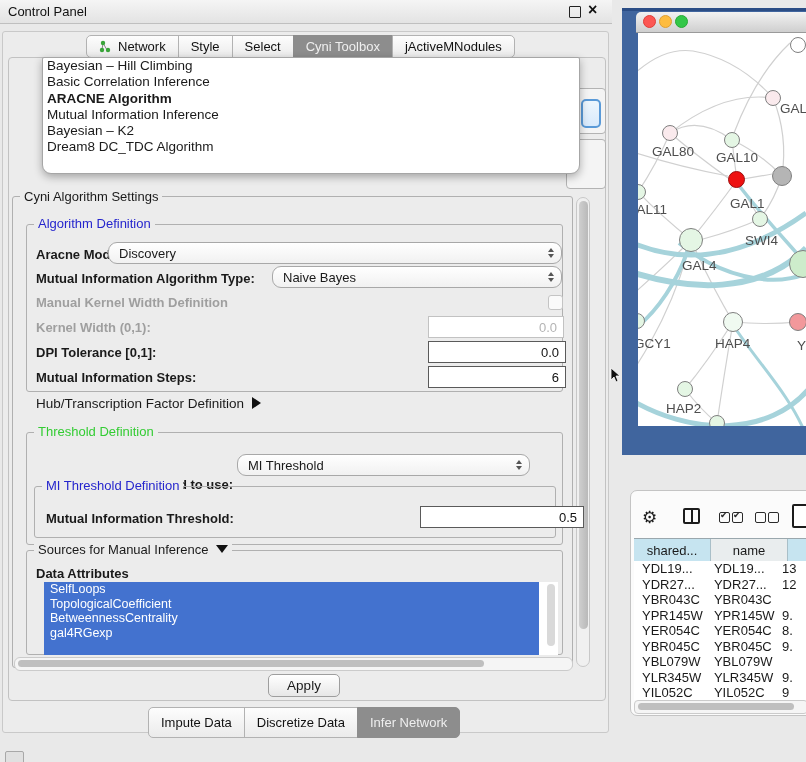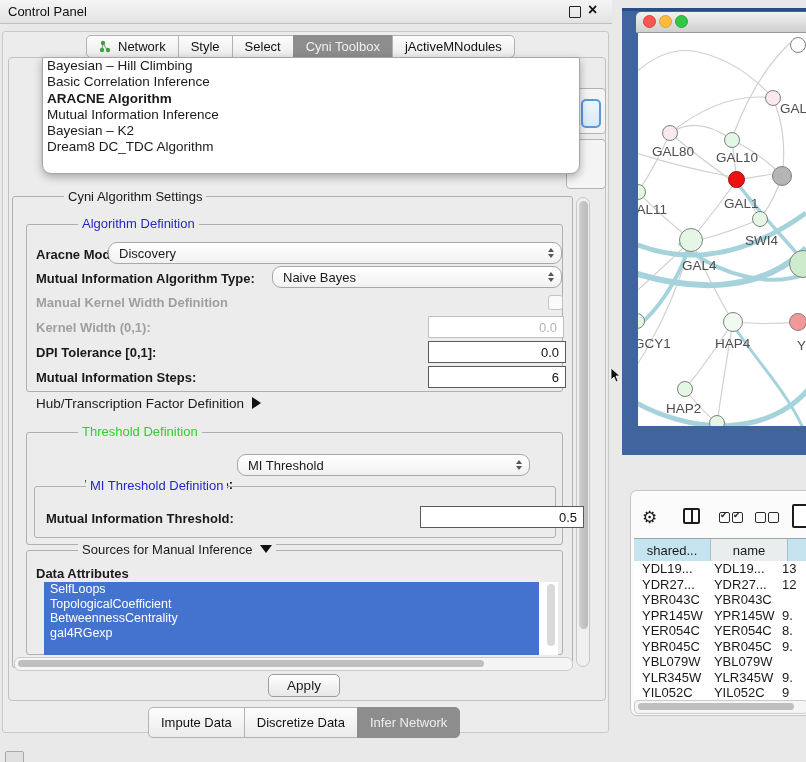--- a/index.html
+++ b/index.html
@@ -21,21 +21,21 @@
   .tabbar{display:flex;height:23px;}
   .tab{display:flex;align-items:center;padding:0 12px;background:linear-gradient(#fdfdfd,#ebebeb);
        border:1px solid #b2b2b2;margin-left:-1px;color:#111;box-sizing:border-box;}
   .tab:first-child{border-radius:5px 0 0 5px;margin-left:0;}
   .tab:last-child{border-radius:0 5px 5px 0;}
   .tab.selected{background:#8d8d8d;color:#efefef;border-color:#8d8d8d;}
   .net-ic{width:13px;height:13px;margin-right:6px;}
 
   
   .group{border:1px solid #b0b0b0;border-radius:3px;box-sizing:border-box;}
-  .legend{position:absolute;background:#ececec;padding:0 4px;line-height:13px;margin-left:44px;}
+  .legend{position:absolute;background:#ececec;padding:0 4px;line-height:13px;}
   .legend.blue{color:#2525cd;}
   .legend.green{color:#33cc33;}
 
   .lbl{position:absolute;white-space:nowrap;}
   .b{font-weight:bold;}
   .dis{color:#9f9f9f;}
 
   .combo{position:absolute;background:linear-gradient(#ffffff,#f1f1f1);border:1px solid #a8a8a8;
          border-radius:9px;display:flex;align-items:center;padding-left:10px;box-sizing:border-box;}
   .stepper{position:absolute;right:7px;top:50%;transform:translateY(-50%);display:flex;flex-direction:column;gap:2px;}
@@ -310,21 +310,21 @@
     <span class="node" style="left:151px;top:217px;width:28px;height:28px;background:#cdeccb;"></span>
     <span class="node" style="left:-9px;top:280px;width:16px;height:16px;background:#e4f6e4;"></span>
     <span class="node" style="left:85px;top:279px;width:20px;height:20px;background:#f0faf1;"></span>
     <span class="node" style="left:151px;top:280px;width:18px;height:18px;background:#f2989b;"></span>
     <span class="node" style="left:39px;top:348px;width:16px;height:16px;background:#e4f6e4;"></span>
     <span class="node" style="left:71px;top:382px;width:16px;height:16px;background:#e4f6e4;"></span>
 
     <span class="nlbl" style="left:142px;top:68px;">GAL</span>
     <span class="nlbl" style="left:14px;top:111px;">GAL80</span>
     <span class="nlbl" style="left:78px;top:117px;">GAL10</span>
-    <span class="nlbl" style="left:86px;top:163px;text-align:center;">GAL1</span>
+    <span class="nlbl" style="left:92px;top:163px;text-align:center;">GAL1</span>
     <span class="nlbl" style="left:-12px;top:169px;">GAL11</span>
     <span class="nlbl" style="left:107px;top:200px;">SWI4</span>
     <span class="nlbl" style="left:44px;top:225px;">GAL4</span>
     <span class="nlbl" style="left:-4px;top:303px;">GCY1</span>
     <span class="nlbl" style="left:77px;top:303px;">HAP4</span>
     <span class="nlbl" style="left:159px;top:305px;">Y</span>
     <span class="nlbl" style="left:28px;top:368px;">HAP2</span>
   </div>
 
 

